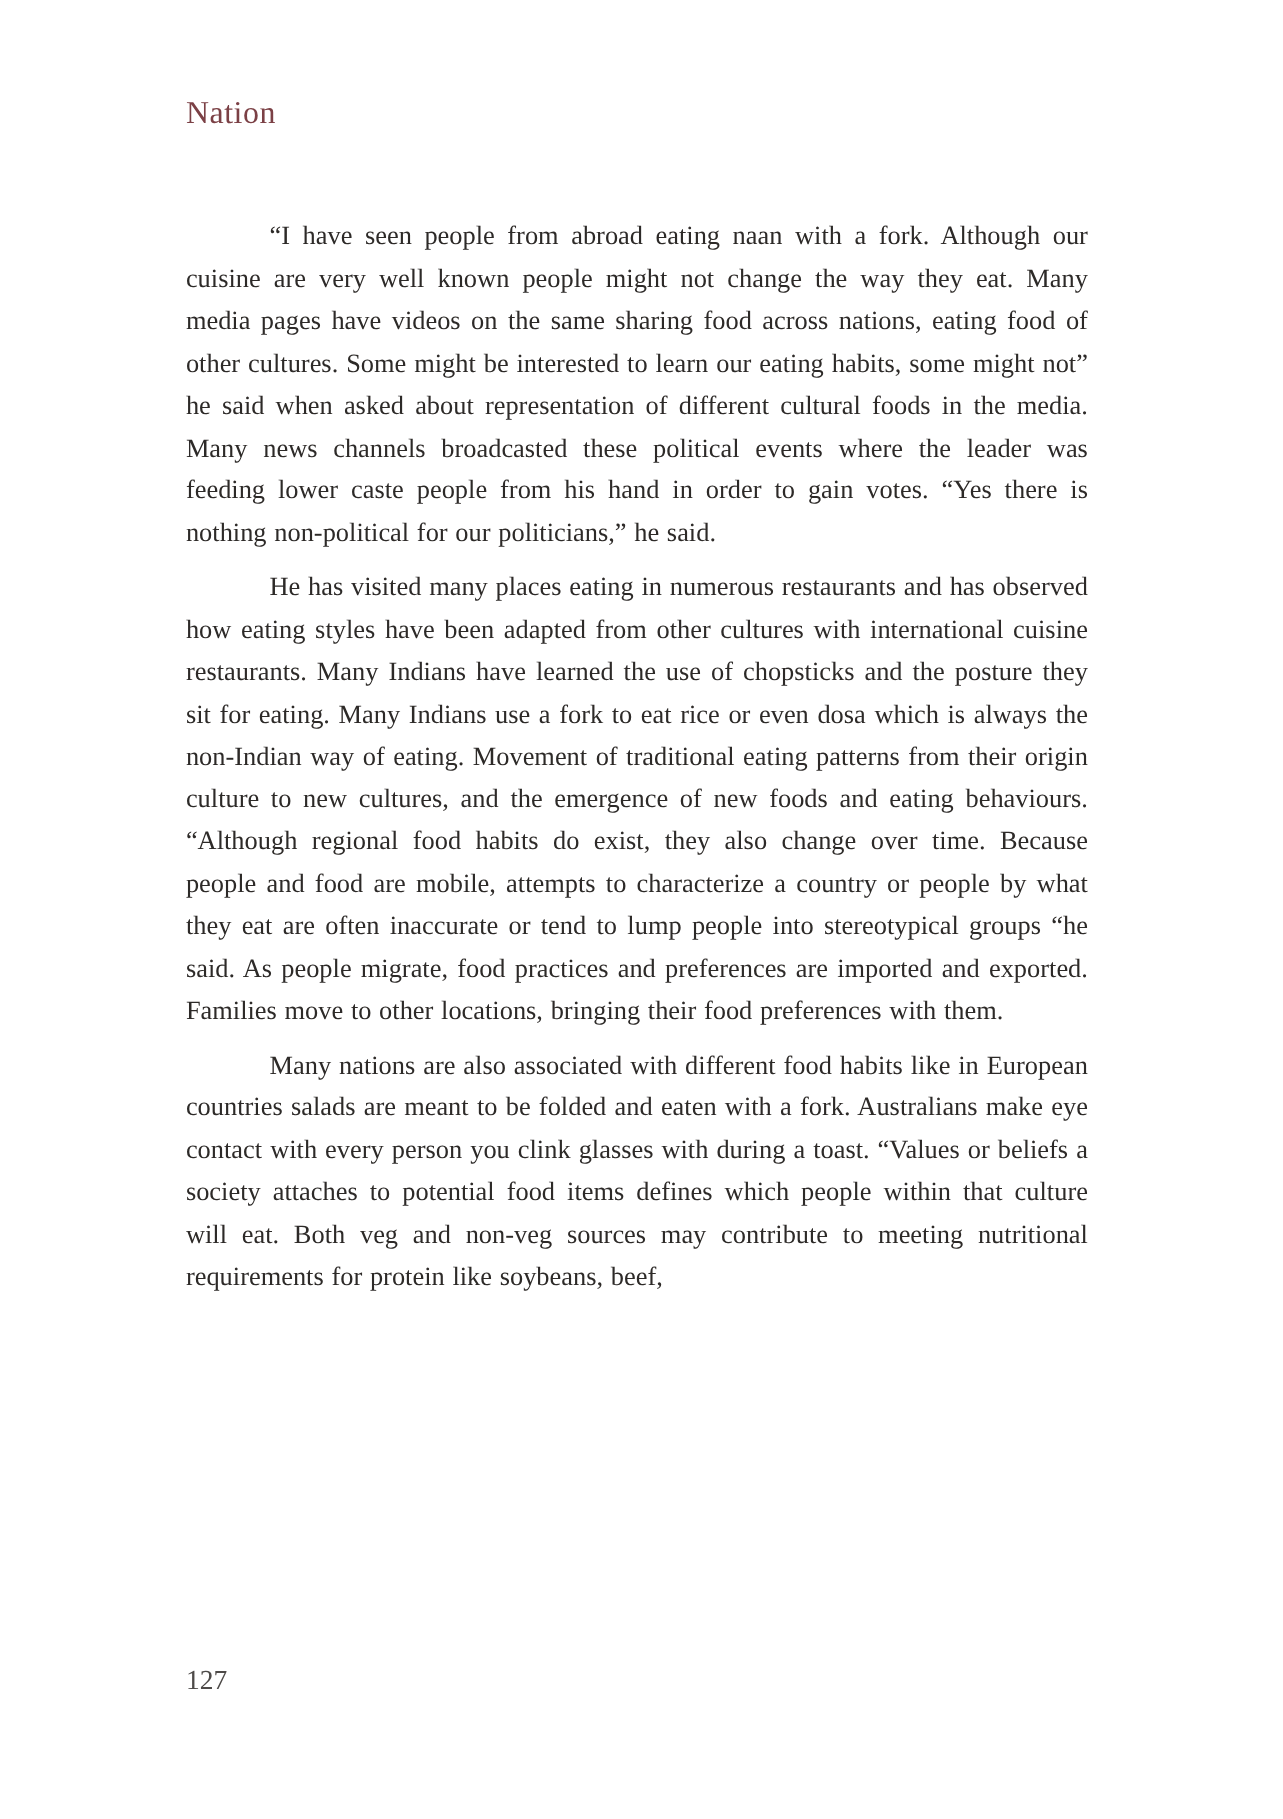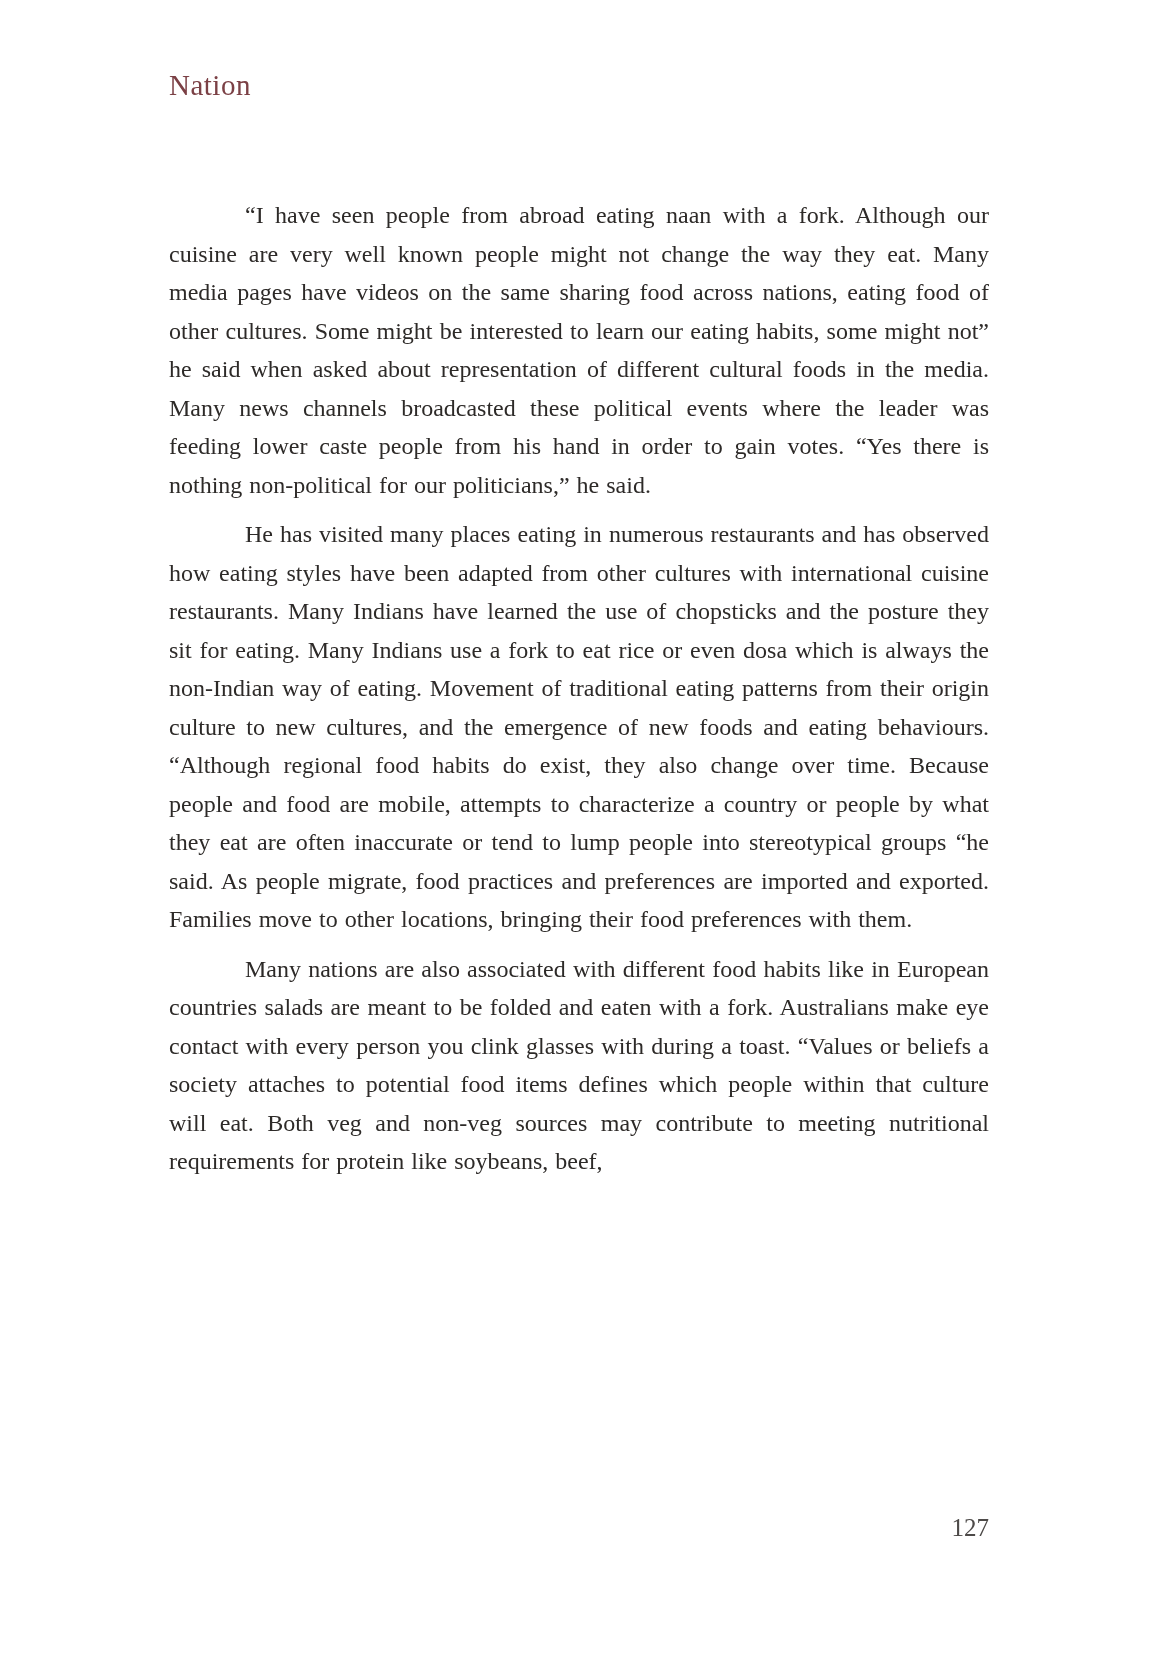--- a/index.html
+++ b/index.html
@@ -14,21 +14,21 @@
     font-family: "Liberation Serif", "DejaVu Serif", serif;
     overflow: hidden;
   }
   .page {
     position: absolute;
     inset: 0;
   }
   .running-header {
     position: absolute;
     left: 169px;
-    top: 70px;
+    top: 88px;
     font-size: 29px;
     letter-spacing: 0.5px;
     color: var(--color-header, #7b4045);
     line-height: 1.1;
   }
   .text-block {
     position: absolute;
     left: 169px;
     top: 196px;
     width: 820px;
@@ -40,21 +40,21 @@
     color: var(--color-body, #2d2a28);
     text-align: justify;
     text-indent: 76px;
     word-spacing: 1px;
   }
   .page-number {
     position: absolute;
     left: 169px;
     width: 820px;
     top: 1514px;
-    text-align: right;
+    text-align: left;
     font-size: 25px;
     color: var(--color-page_number, #4d4a48);
   }
 </style>
 </head>
 <body>
 
 <div class="page">
 
   <div class="running-header">Nation</div>

